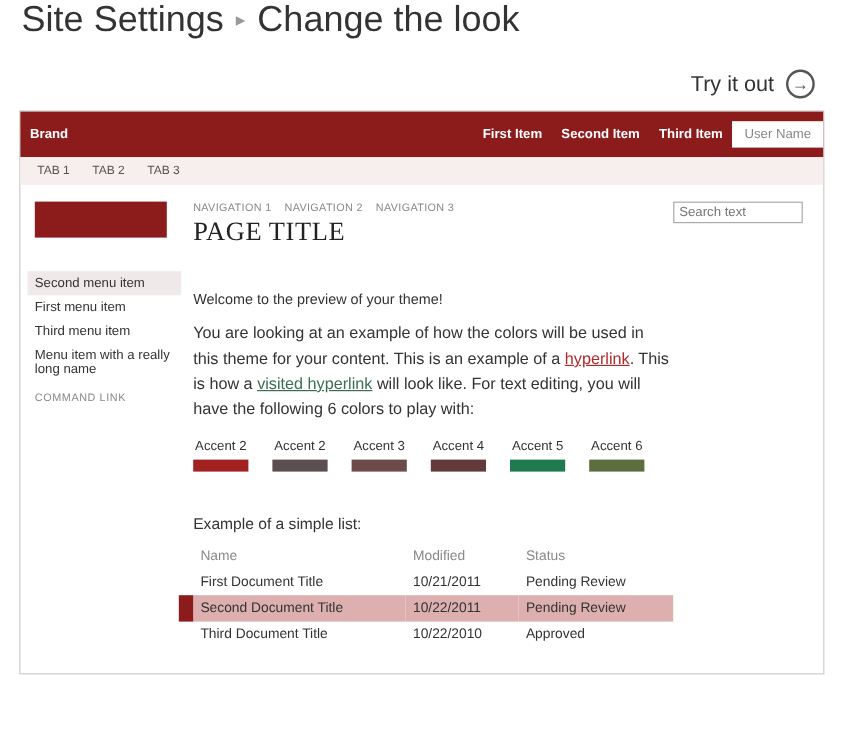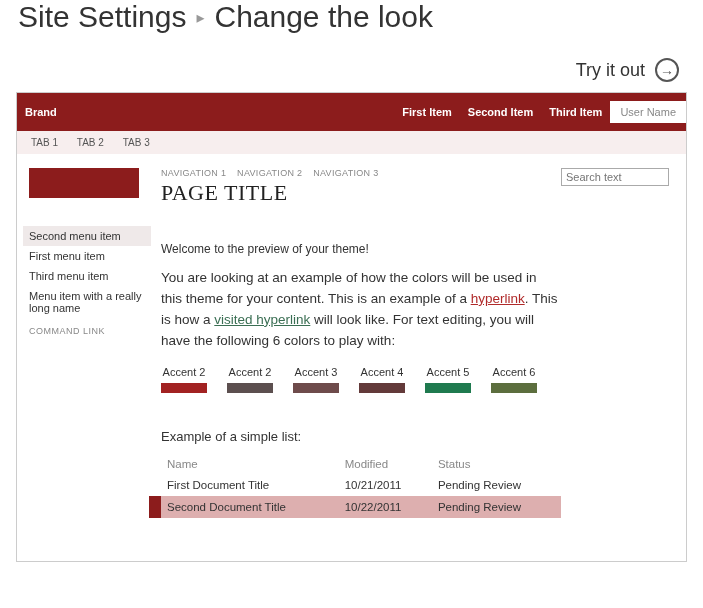--- a/index.html
+++ b/index.html
@@ -146,20 +146,25 @@
             <tr>
               <td>First Document Title</td>
               <td>10/21/2011</td>
               <td>Pending Review</td>
             </tr>
             <tr class="selrow">
               <td>Second Document Title</td>
               <td>10/22/2011</td>
               <td>Pending Review</td>
             </tr>
+            <tr>
+              <td>Third Document Title</td>
+              <td>10/22/2010</td>
+              <td>Approved</td>
+            </tr>
           </tbody>
       </table>
     </div>
 
     <div class="pv-right">
       <input class="pv-search" placeholder="Search text" style="">
     </div>
   </div>
 </div>
 

